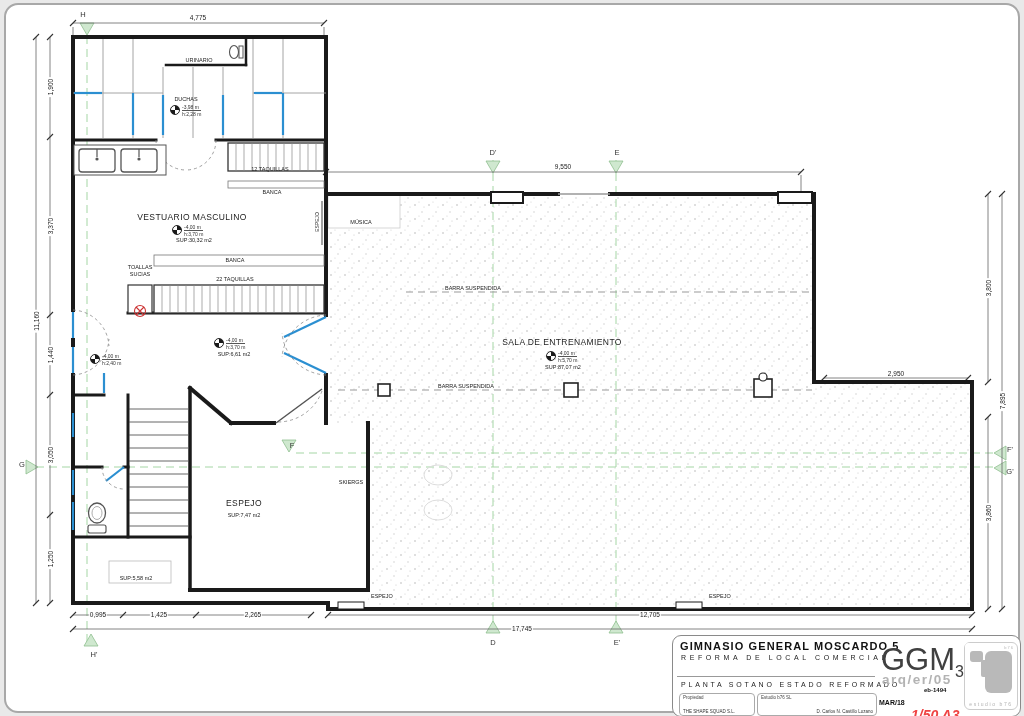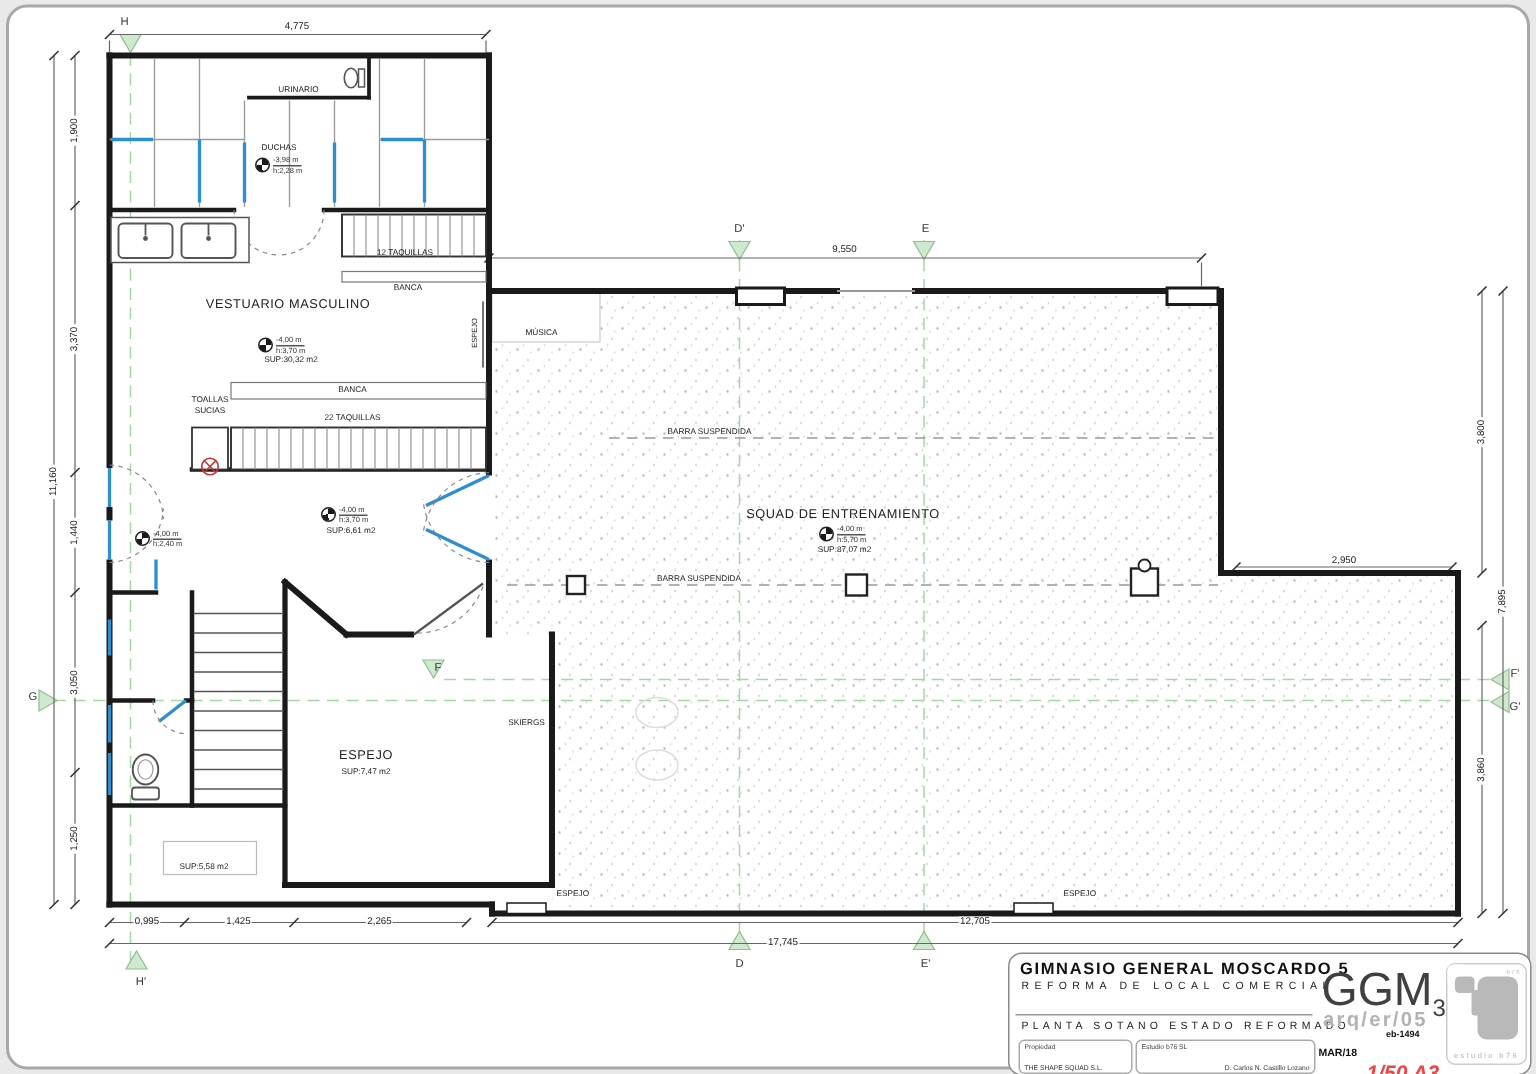--- a/index.html
+++ b/index.html
@@ -310,42 +310,42 @@
   <rect x="558" y="378" width="14" height="14" fill="#fff" stroke="#222" stroke-width="1.6"></rect>
   <rect x="748" y="374" width="18" height="18" fill="#fff" stroke="#222" stroke-width="1.6"></rect>
   <circle cx="757" cy="372" r="4" fill="#fff" stroke="#222" stroke-width="1.2"></circle>
 
   <g stroke="#ddd" stroke-width="1" fill="none">
     <ellipse cx="432" cy="470" rx="14" ry="10"></ellipse>
         <ellipse cx="432" cy="505" rx="14" ry="10"></ellipse>
   </g>
 </svg>
 
-<span class="lbl big nobg" style="left:186px;top:193px">VESTUARIO MASCULINO</span>
+<span class="lbl big nobg" style="left:186px;top:208px">VESTUARIO MASCULINO</span>
 <div class="lvl" style="left:166px;top:219px">
   <span class="lvl-sym"></span>
   <span class="lvl-txt">
         <span>-4,00 m</span>
         <span>h:3,70 m</span>
       </span>
 </div>
 <span class="lbl small nobg" style="left:188px;top:232px">SUP:30,32 m2</span>
 
 <span class="lbl small nobg" style="left:180px;top:91px">DUCHAS</span>
 <div class="lvl" style="left:164px;top:99px">
   <span class="lvl-sym"></span>
   <span class="lvl-txt">
         <span>-3,98 m</span>
         <span>h:2,28 m</span>
       </span>
 </div>
 
 <span class="lbl small nobg" style="left:193px;top:52px">URINARIO</span>
 
-<span class="lbl big nobg" style="left:556px;top:333px">SQUAD DE ENTRENAMIENTO</span>
+<span class="lbl big nobg" style="left:556px;top:333px">SALA DE ENTRENAMIENTO</span>
 <div class="lvl" style="left:540px;top:345px">
   <span class="lvl-sym"></span>
   <span class="lvl-txt">
         <span>-4,00 m</span>
         <span>h:5,70 m</span>
       </span>
 </div>
 <span class="lbl small nobg" style="left:557px;top:359px">SUP:87,07 m2</span>
 
 <span class="lbl big nobg" style="left:238px;top:494px">ESPEJO</span>

